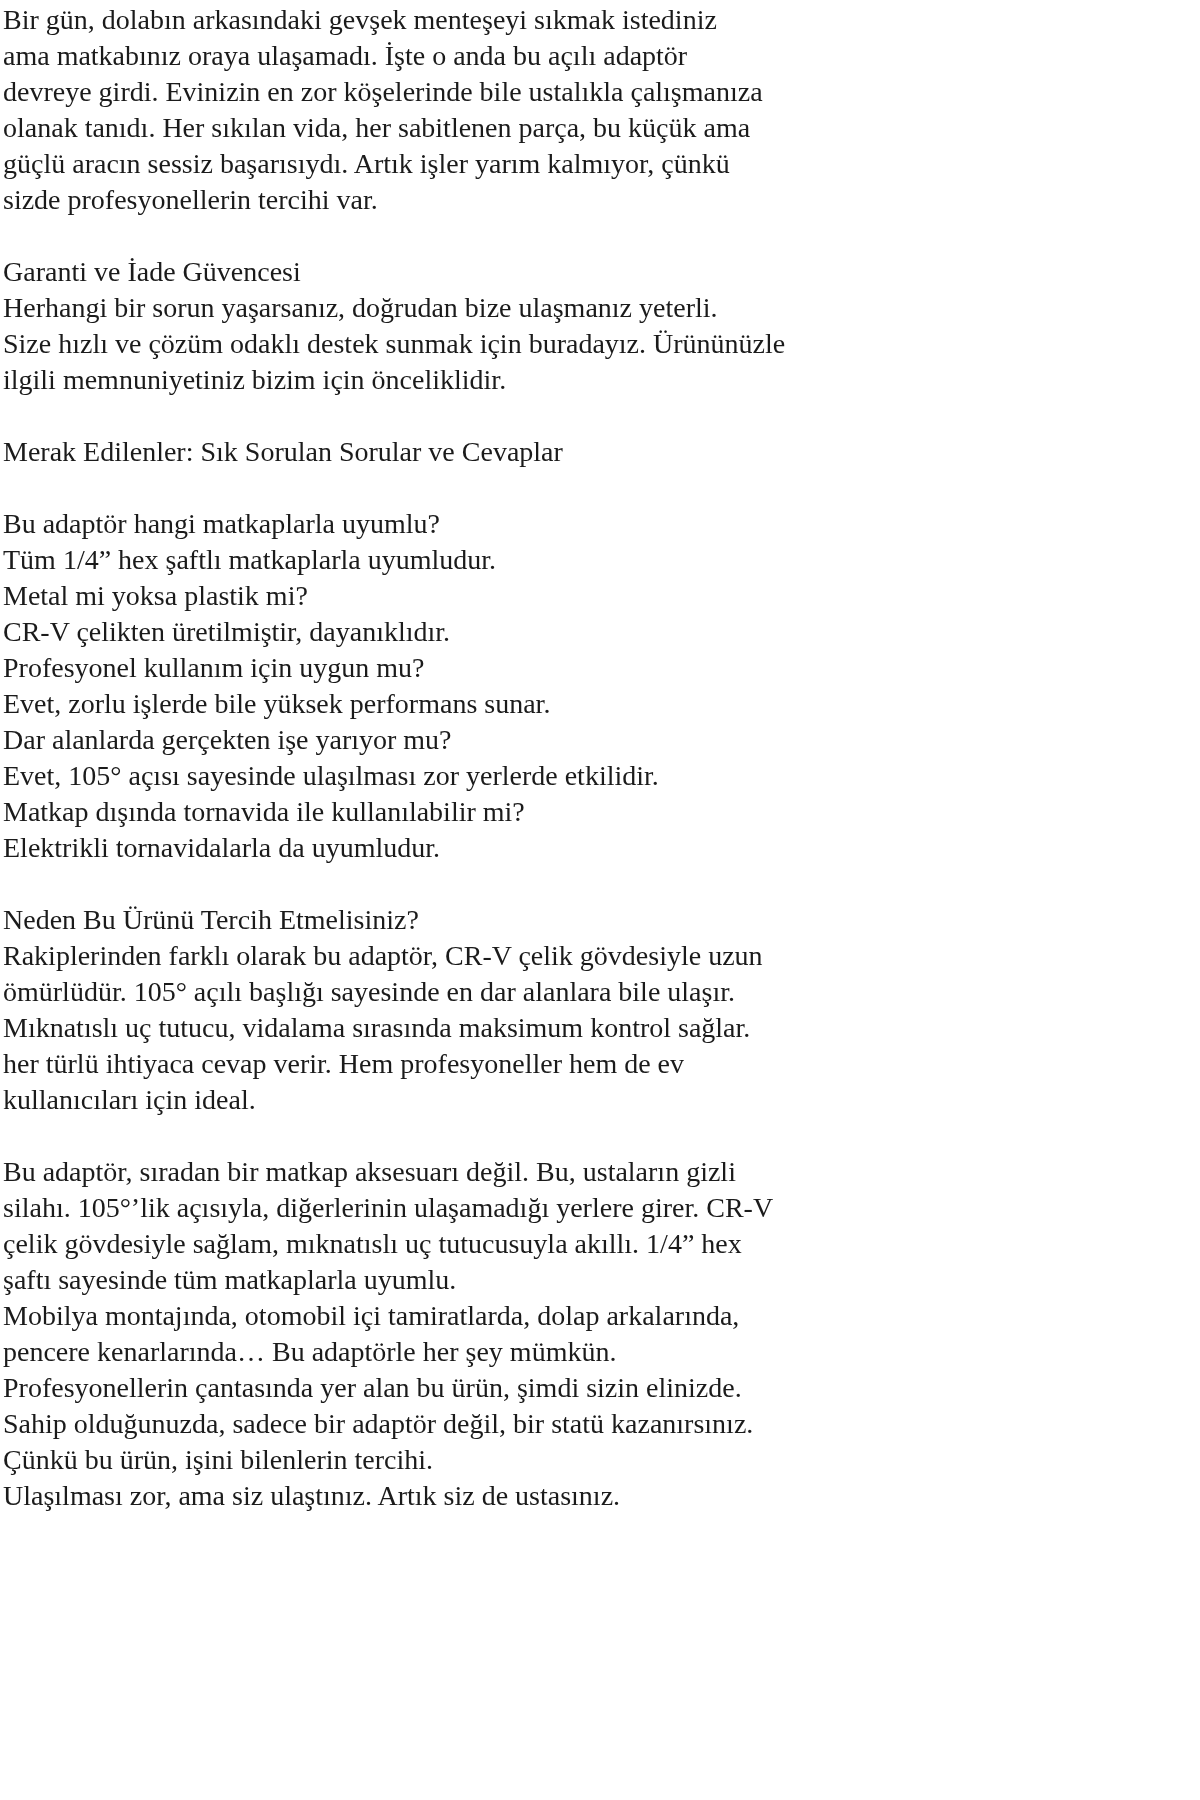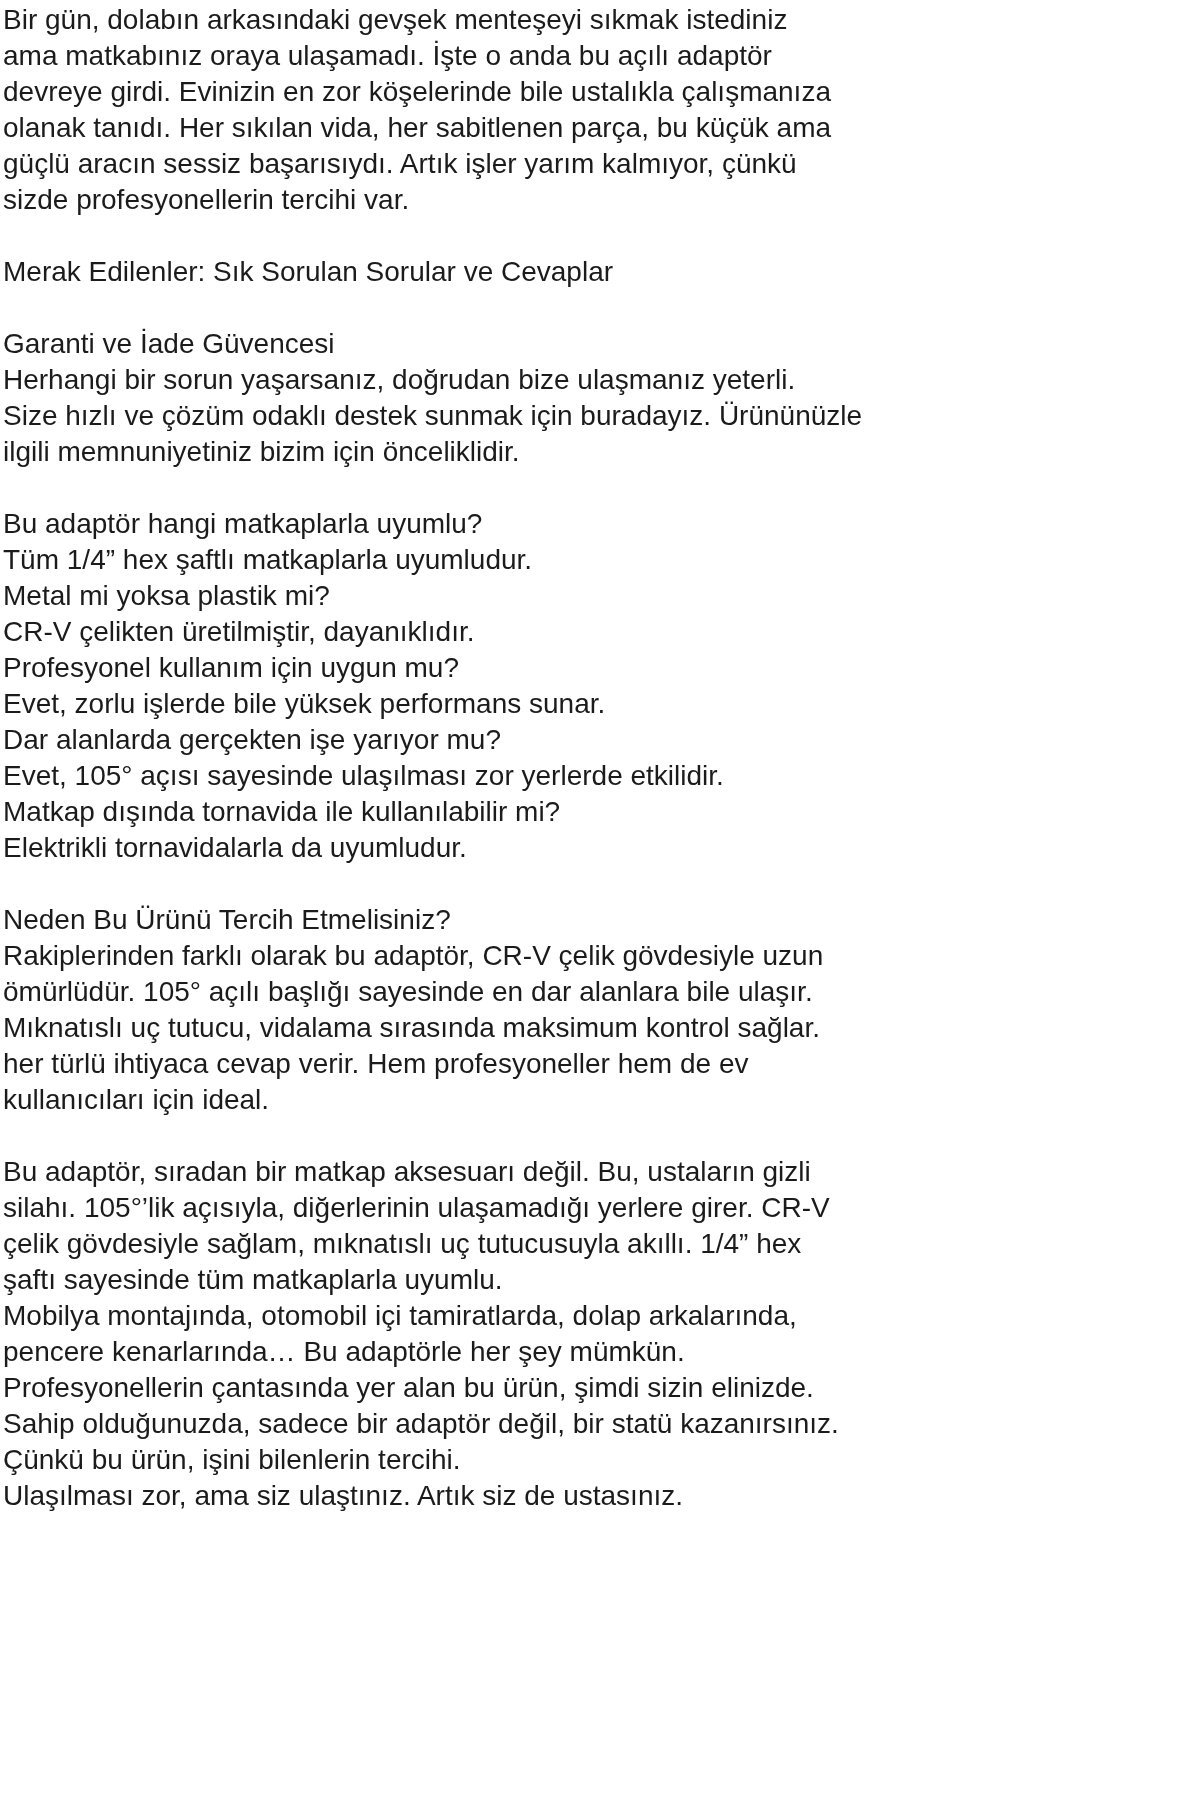--- a/index.html
+++ b/index.html
@@ -8,21 +8,21 @@
     background: #ffffff;
     width: 1200px;
     height: 1800px;
     overflow: hidden;
   }
   .page {
     box-sizing: border-box;
     width: 1200px;
     height: 1800px;
     padding: 2px 18px 0 3px;
-    font-family: Liberation Sans, sans-serif;
+    font-family: Liberation Serif, serif;
     font-size: 28px;
     line-height: 36px;
     color: #1b1b1b;
     letter-spacing: 0;
   }
   .page p {
     margin: 36px 0 0 0;
     white-space: pre-line; 
   }
   .page p:first-child {
@@ -34,26 +34,26 @@
 
 <div class="page">
   <p>Bir gün, dolabın arkasındaki gevşek menteşeyi sıkmak istediniz
 ama matkabınız oraya ulaşamadı. İşte o anda bu açılı adaptör
 devreye girdi. Evinizin en zor köşelerinde bile ustalıkla çalışmanıza
 olanak tanıdı. Her sıkılan vida, her sabitlenen parça, bu küçük ama
 güçlü aracın sessiz başarısıydı. Artık işler yarım kalmıyor, çünkü
 sizde profesyonellerin tercihi var.</p>
 
 
-  <p>Merak Edilenler: Sık Sorulan Sorular ve Cevaplar</p>
-
   <p>Garanti ve İade Güvencesi
 Herhangi bir sorun yaşarsanız, doğrudan bize ulaşmanız yeterli.
 Size hızlı ve çözüm odaklı destek sunmak için buradayız. Ürününüzle
 ilgili memnuniyetiniz bizim için önceliklidir.</p>
+
+  <p>Merak Edilenler: Sık Sorulan Sorular ve Cevaplar</p>
 
   <p>Bu adaptör hangi matkaplarla uyumlu?
 Tüm 1/4” hex şaftlı matkaplarla uyumludur.
 Metal mi yoksa plastik mi?
 CR-V çelikten üretilmiştir, dayanıklıdır.
 Profesyonel kullanım için uygun mu?
 Evet, zorlu işlerde bile yüksek performans sunar.
 Dar alanlarda gerçekten işe yarıyor mu?
 Evet, 105° açısı sayesinde ulaşılması zor yerlerde etkilidir.
 Matkap dışında tornavida ile kullanılabilir mi?

